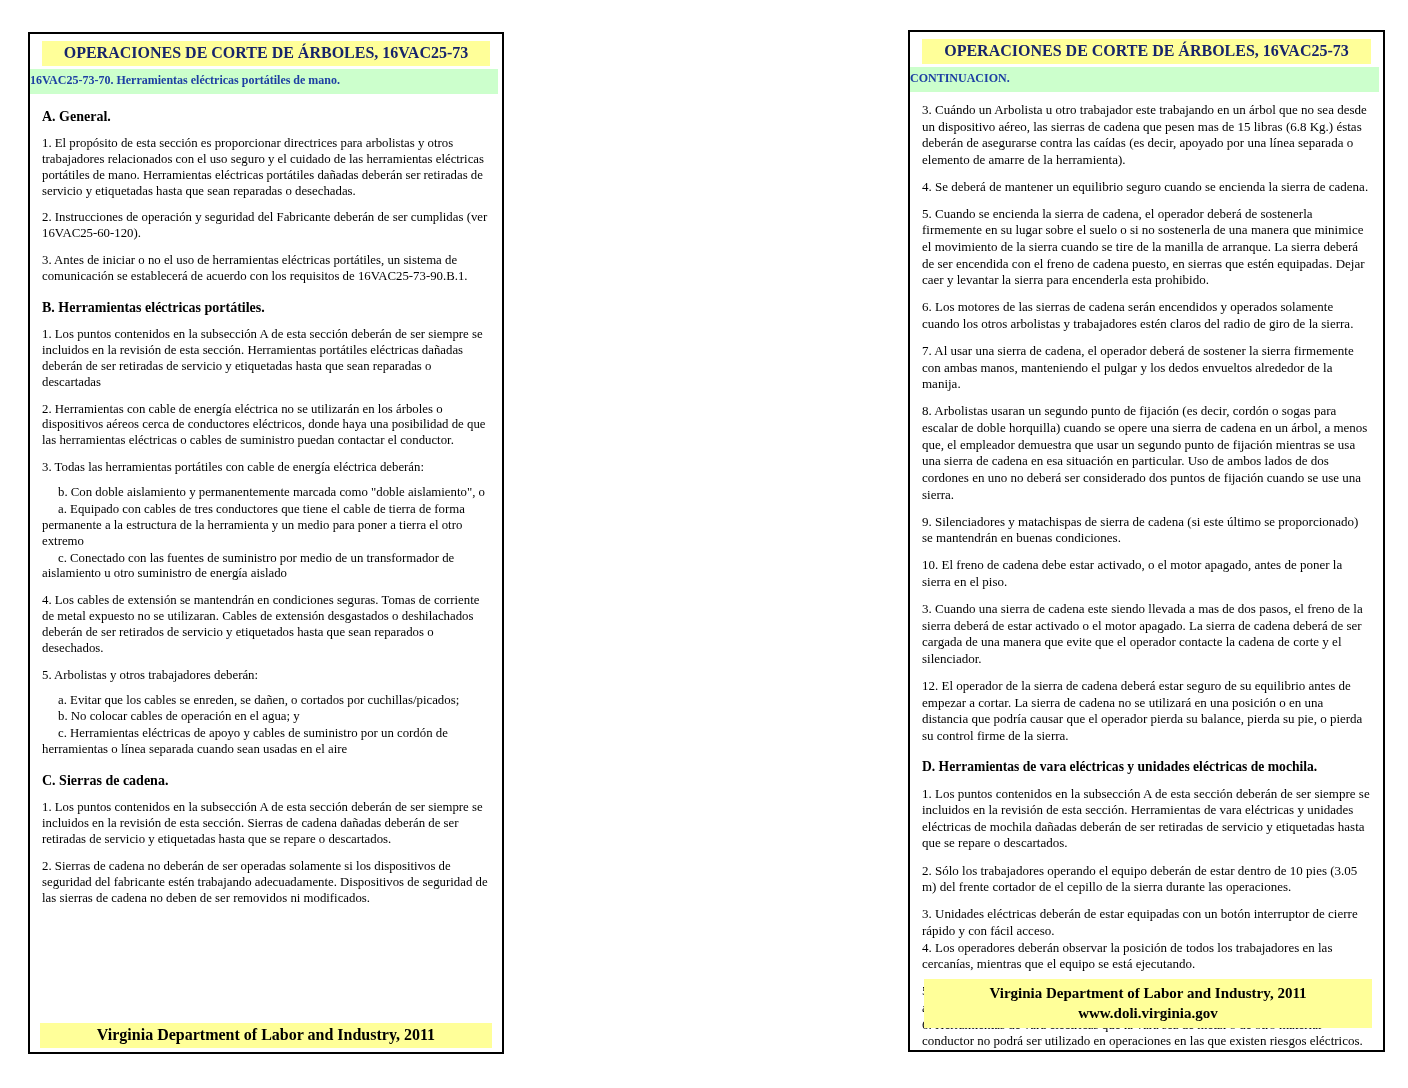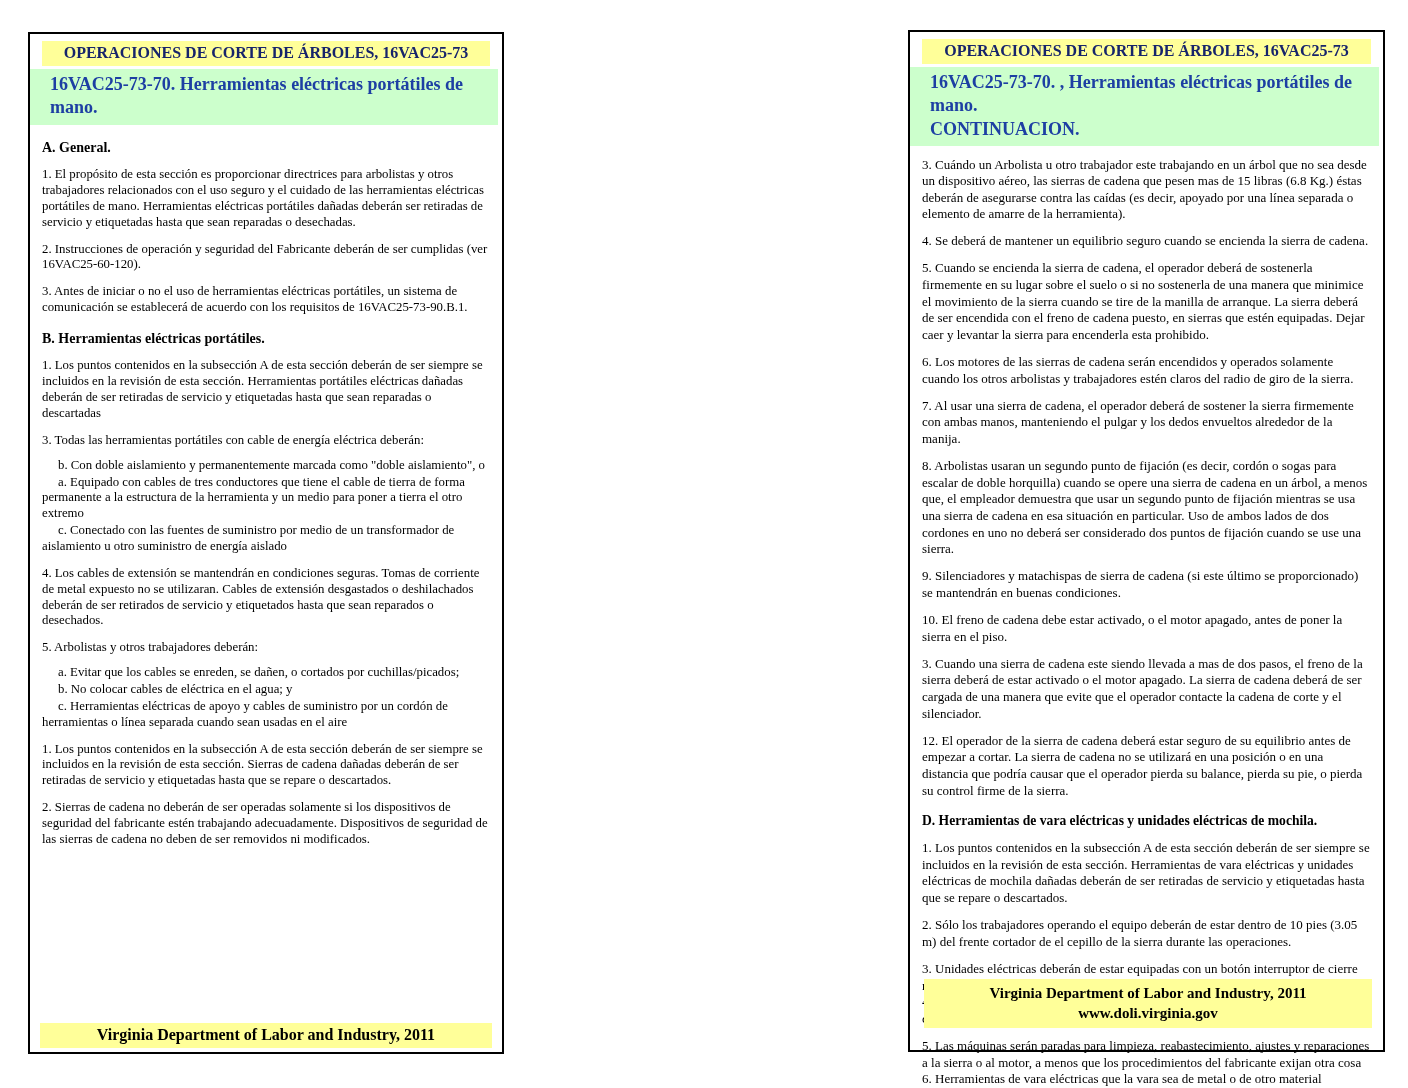--- a/index.html
+++ b/index.html
@@ -27,23 +27,23 @@
     font-weight:bold;
     font-size:16px;
     text-align:center;
     padding:3px 2px 4px 2px;
   }
   .band-sub{
     margin:3px -7px 0 -11px;
     background:#ccffcc;
     color:#1d3fa3;
     font-weight:bold;
-    font-size:18px;
+    font-size:12px;
     text-align:left;
-    padding:4px 8px 5px 20px;
+    padding:4px 8px 5px 0;
     line-height:1.3;
   }
 
   .blocks{ padding:0 1px; }
   .blk{ margin:11px 0 0 0; line-height:1.24; }
   .page-left .blk{ font-size:12.8px; }
   .page-left .heading{ font-size:14px; font-weight:bold; margin-top:14px; }
   .page-left .sub{ margin-top:1px; text-indent:16px; }
   .page-left .para + .sub{ margin-top:9px; }
 
@@ -83,43 +83,44 @@
     <div class="band-sub">
       <span>16VAC25-73-70.  Herramientas eléctricas portátiles de mano.</span>
     </div>
     <div class="blocks">
         <p class="blk heading">A. General.</p>
         <p class="blk para">1. El propósito de esta sección es proporcionar directrices para arbolistas y otros trabajadores relacionados con el uso seguro y el cuidado de las herramientas eléctricas portátiles de mano. Herramientas eléctricas portátiles dañadas deberán ser retiradas de servicio y etiquetadas hasta que sean reparadas o desechadas.</p>
         <p class="blk para">2. Instrucciones de operación y seguridad del Fabricante deberán de ser cumplidas (ver 16VAC25-60-120).</p>
         <p class="blk para">3. Antes de iniciar o no el uso de herramientas eléctricas portátiles, un sistema de comunicación se establecerá de acuerdo con los requisitos de 16VAC25-73-90.B.1.</p>
         <p class="blk heading">B. Herramientas eléctricas portátiles.</p>
         <p class="blk para">1. Los puntos contenidos en la subsección A de esta sección deberán de ser siempre se incluidos en la revisión de esta sección. Herramientas portátiles eléctricas dañadas deberán de ser retiradas de servicio y etiquetadas hasta que sean reparadas o descartadas</p>
+        <p class="blk para">2. Herramientas con cable de energía eléctrica no se utilizarán en los árboles o dispositivos aéreos cerca de conductores eléctricos, donde haya una posibilidad de que las herramientas eléctricas o cables de suministro puedan contactar el conductor.</p>
         <p class="blk para">3. Todas las herramientas portátiles con cable de energía eléctrica deberán:</p>
         <p class="blk sub">b. Con doble aislamiento y permanentemente marcada como "doble aislamiento", o</p>
         <p class="blk sub">a. Equipado con cables de tres conductores que tiene el cable de tierra de forma permanente a la estructura de la herramienta y un medio para poner a tierra el otro extremo</p>
         <p class="blk sub">c. Conectado con las fuentes de suministro por  medio de un transformador de aislamiento u otro suministro de energía aislado</p>
         <p class="blk para">4. Los cables de extensión se mantendrán en condiciones seguras. Tomas de corriente de metal expuesto no se utilizaran. Cables de extensión desgastados o deshilachados deberán de ser retirados de servicio y etiquetados hasta que sean reparados o desechados.</p>
         <p class="blk para">5. Arbolistas y otros trabajadores deberán:</p>
         <p class="blk sub">a. Evitar que los cables se enreden, se dañen, o cortados por cuchillas/picados;</p>
-        <p class="blk sub">b. No colocar cables de eléctrica en el agua; y</p>
+        <p class="blk sub">b. No colocar cables de operación en el agua; y</p>
         <p class="blk sub">c. Herramientas eléctricas de apoyo y cables de suministro por un cordón de herramientas o línea separada cuando sean usadas en el aire</p>
+        <p class="blk heading">C. Sierras de cadena.</p>
         <p class="blk para">1. Los puntos contenidos en la subsección A de esta sección deberán de ser siempre se incluidos en la revisión de esta sección. Sierras de cadena dañadas deberán de ser retiradas de servicio y etiquetadas hasta que se repare o descartados.</p>
         <p class="blk para">2. Sierras de cadena no deberán de ser operadas solamente si los dispositivos de seguridad del fabricante estén  trabajando adecuadamente. Dispositivos de seguridad de las sierras de cadena no deben de ser removidos ni modificados.</p>
       </div>
     <div class="footer-band">
       <span>Virginia Department of Labor and Industry, 2011</span>
     </div>
   </div>
 
   <div class="page page-right">
     <div class="band-title">
       <span>OPERACIONES DE CORTE DE ÁRBOLES, 16VAC25-73</span>
     </div>
     <div class="band-sub">
-      <div>16VAC25-73-70. , Herramientas eléctricas portátiles de mano.</div>
       <div>CONTINUACION.</div>
     </div>
     <div class="blocks">
         <p class="blk para-lg">3. Cuándo un Arbolista u otro trabajador este trabajando en un árbol que no sea desde un dispositivo aéreo, las sierras de cadena que pesen mas de 15 libras (6.8 Kg.) éstas deberán de asegurarse contra las caídas (es decir, apoyado por una línea separada o elemento de amarre de la herramienta).</p>
         <p class="blk para">4. Se deberá de mantener un equilibrio seguro cuando se encienda la sierra de cadena.</p>
         <p class="blk para">5. Cuando se encienda la sierra de cadena, el operador deberá de sostenerla firmemente en su lugar sobre el suelo o si no sostenerla de una manera que minimice el movimiento de la sierra cuando se tire de la manilla de arranque.  La sierra deberá de ser encendida con el freno de cadena puesto, en sierras que estén equipadas. Dejar caer y levantar la sierra para encenderla esta prohibido.</p>
         <p class="blk para">6. Los motores de las sierras de cadena serán encendidos y operados solamente cuando los otros arbolistas y trabajadores estén claros del radio de giro de la sierra.</p>
         <p class="blk para">7. Al usar una sierra de cadena, el operador deberá de sostener la sierra firmemente con ambas manos, manteniendo el pulgar y los dedos envueltos alrededor de la manija.</p>
         <p class="blk para">8. Arbolistas usaran un segundo punto de fijación (es decir, cordón o sogas para escalar de doble horquilla) cuando se opere una sierra de cadena en un árbol, a menos que, el empleador demuestra que usar un segundo punto de fijación mientras se usa una sierra de cadena en esa situación en particular. Uso de ambos lados de dos cordones en uno no deberá ser considerado dos puntos de fijación cuando se use una sierra.</p>
         <p class="blk para">9. Silenciadores y matachispas de sierra de cadena (si este último se proporcionado) se mantendrán en buenas condiciones.</p>

